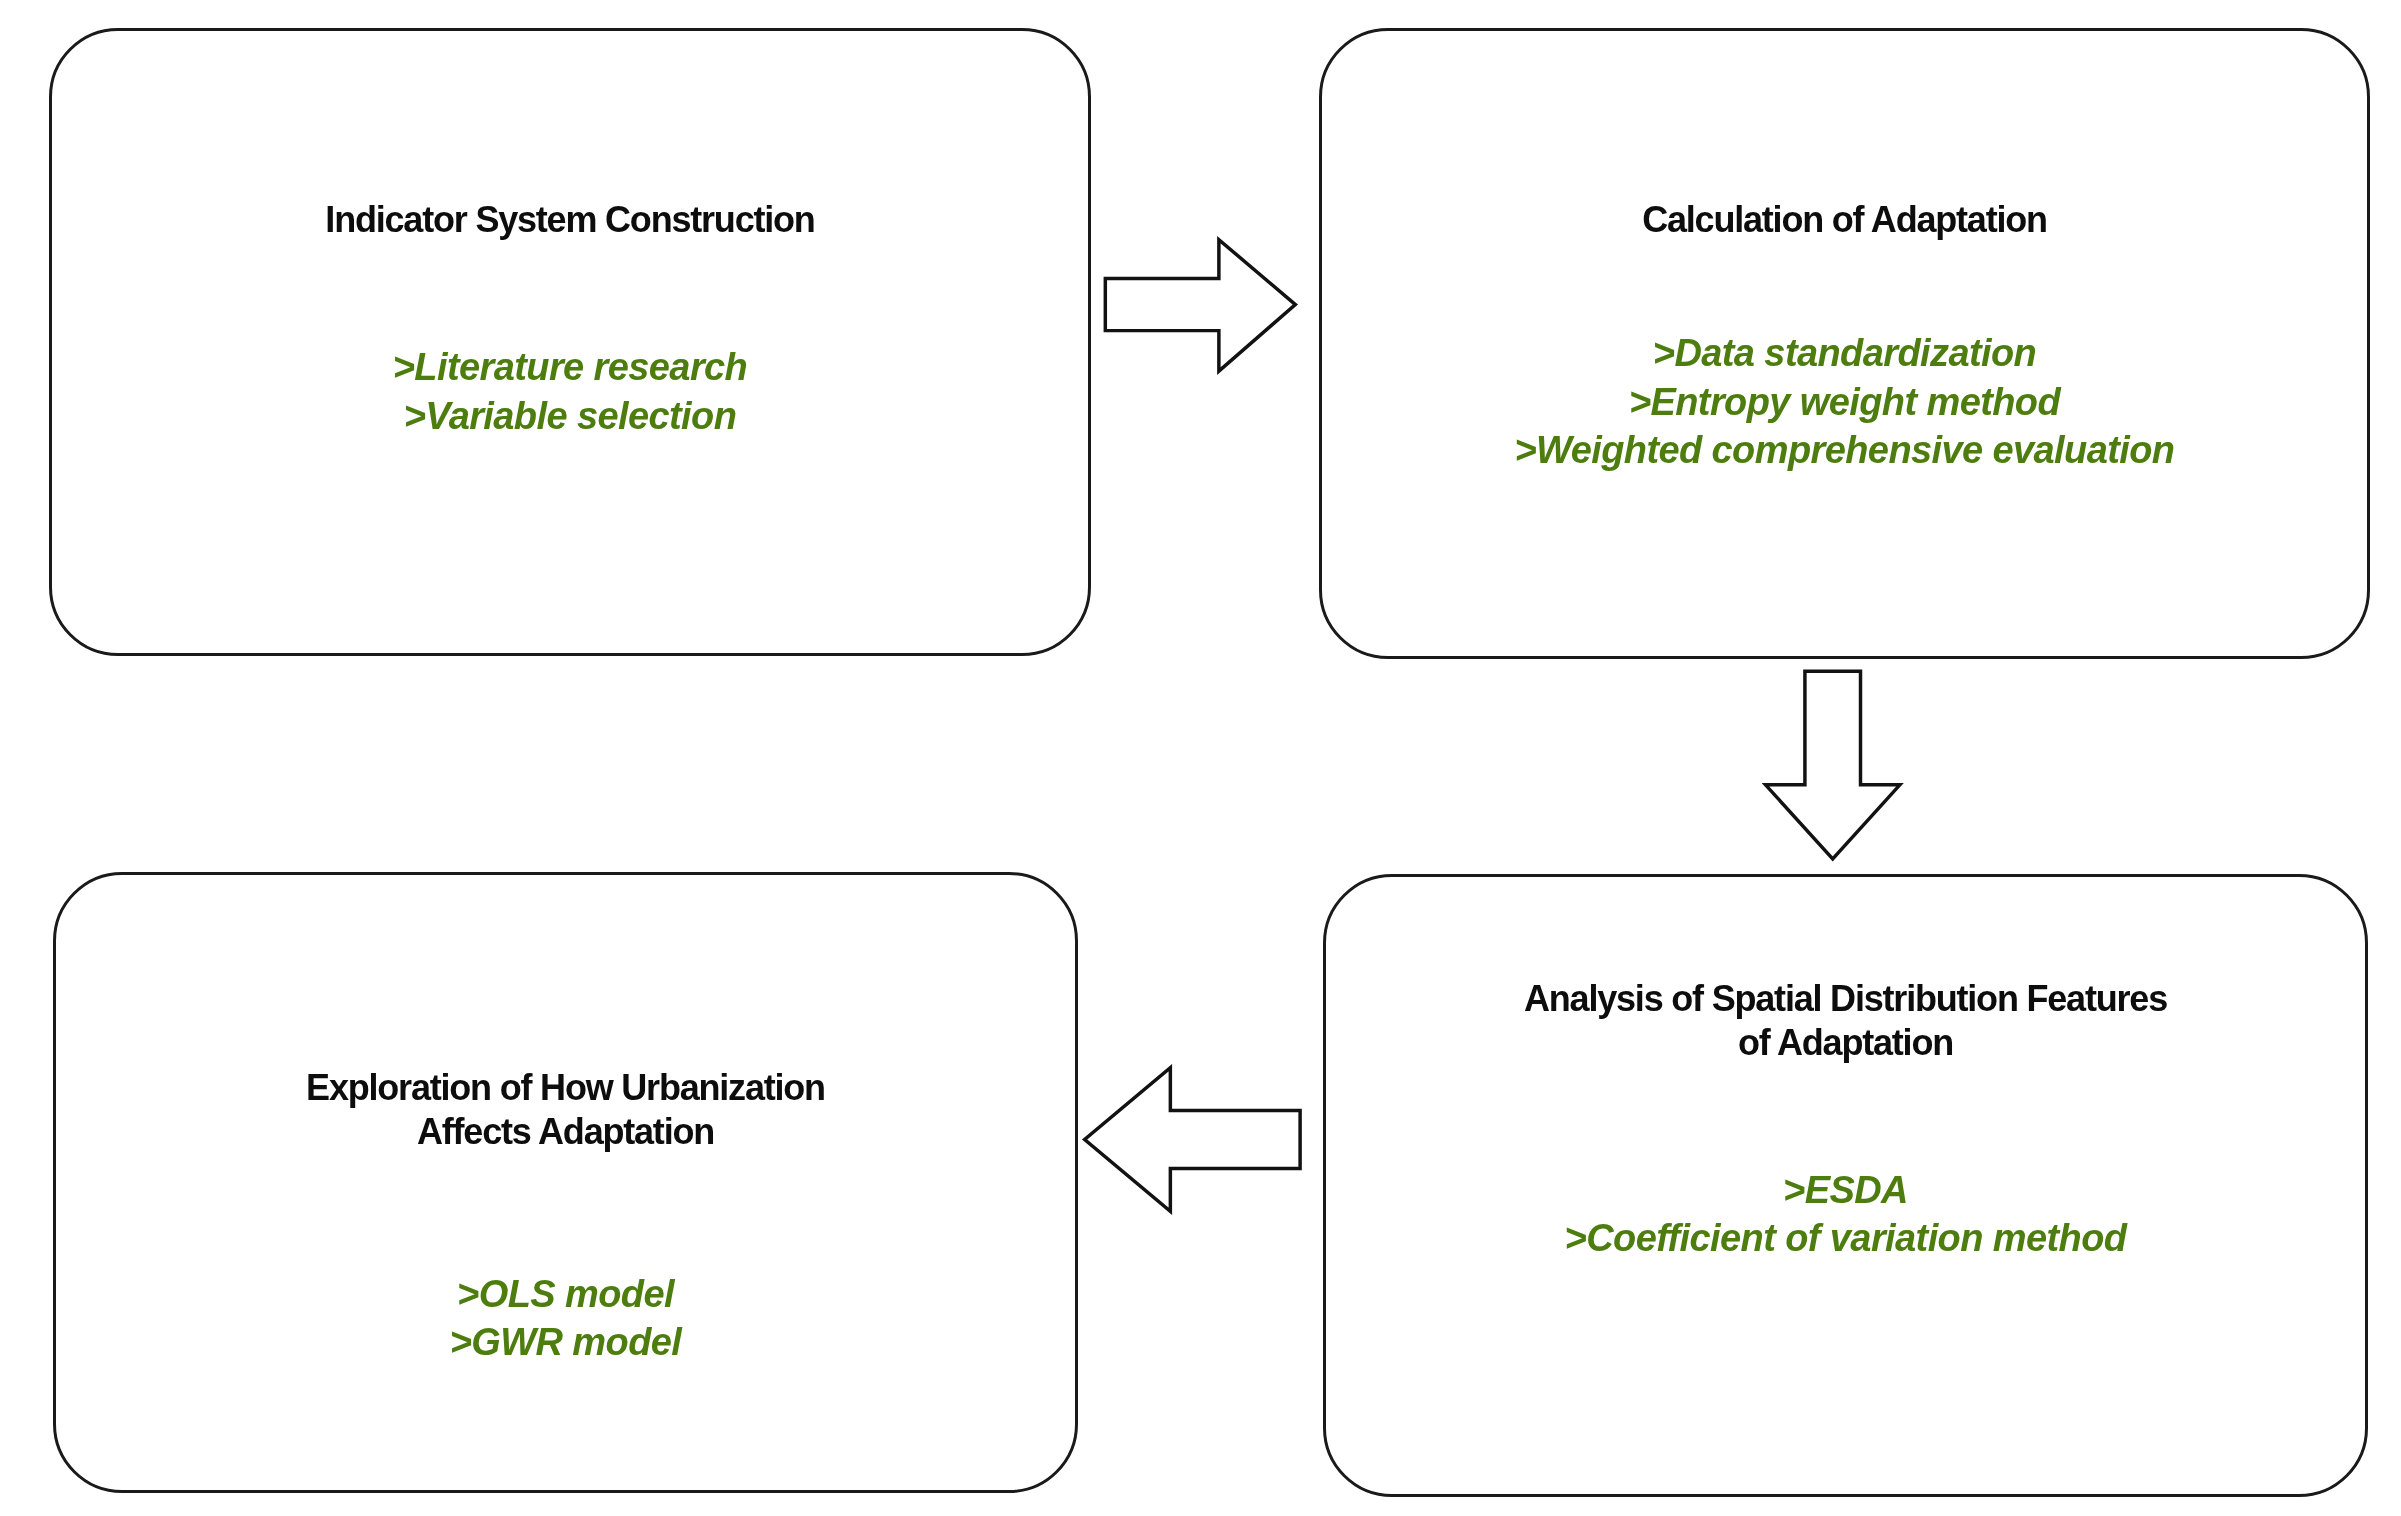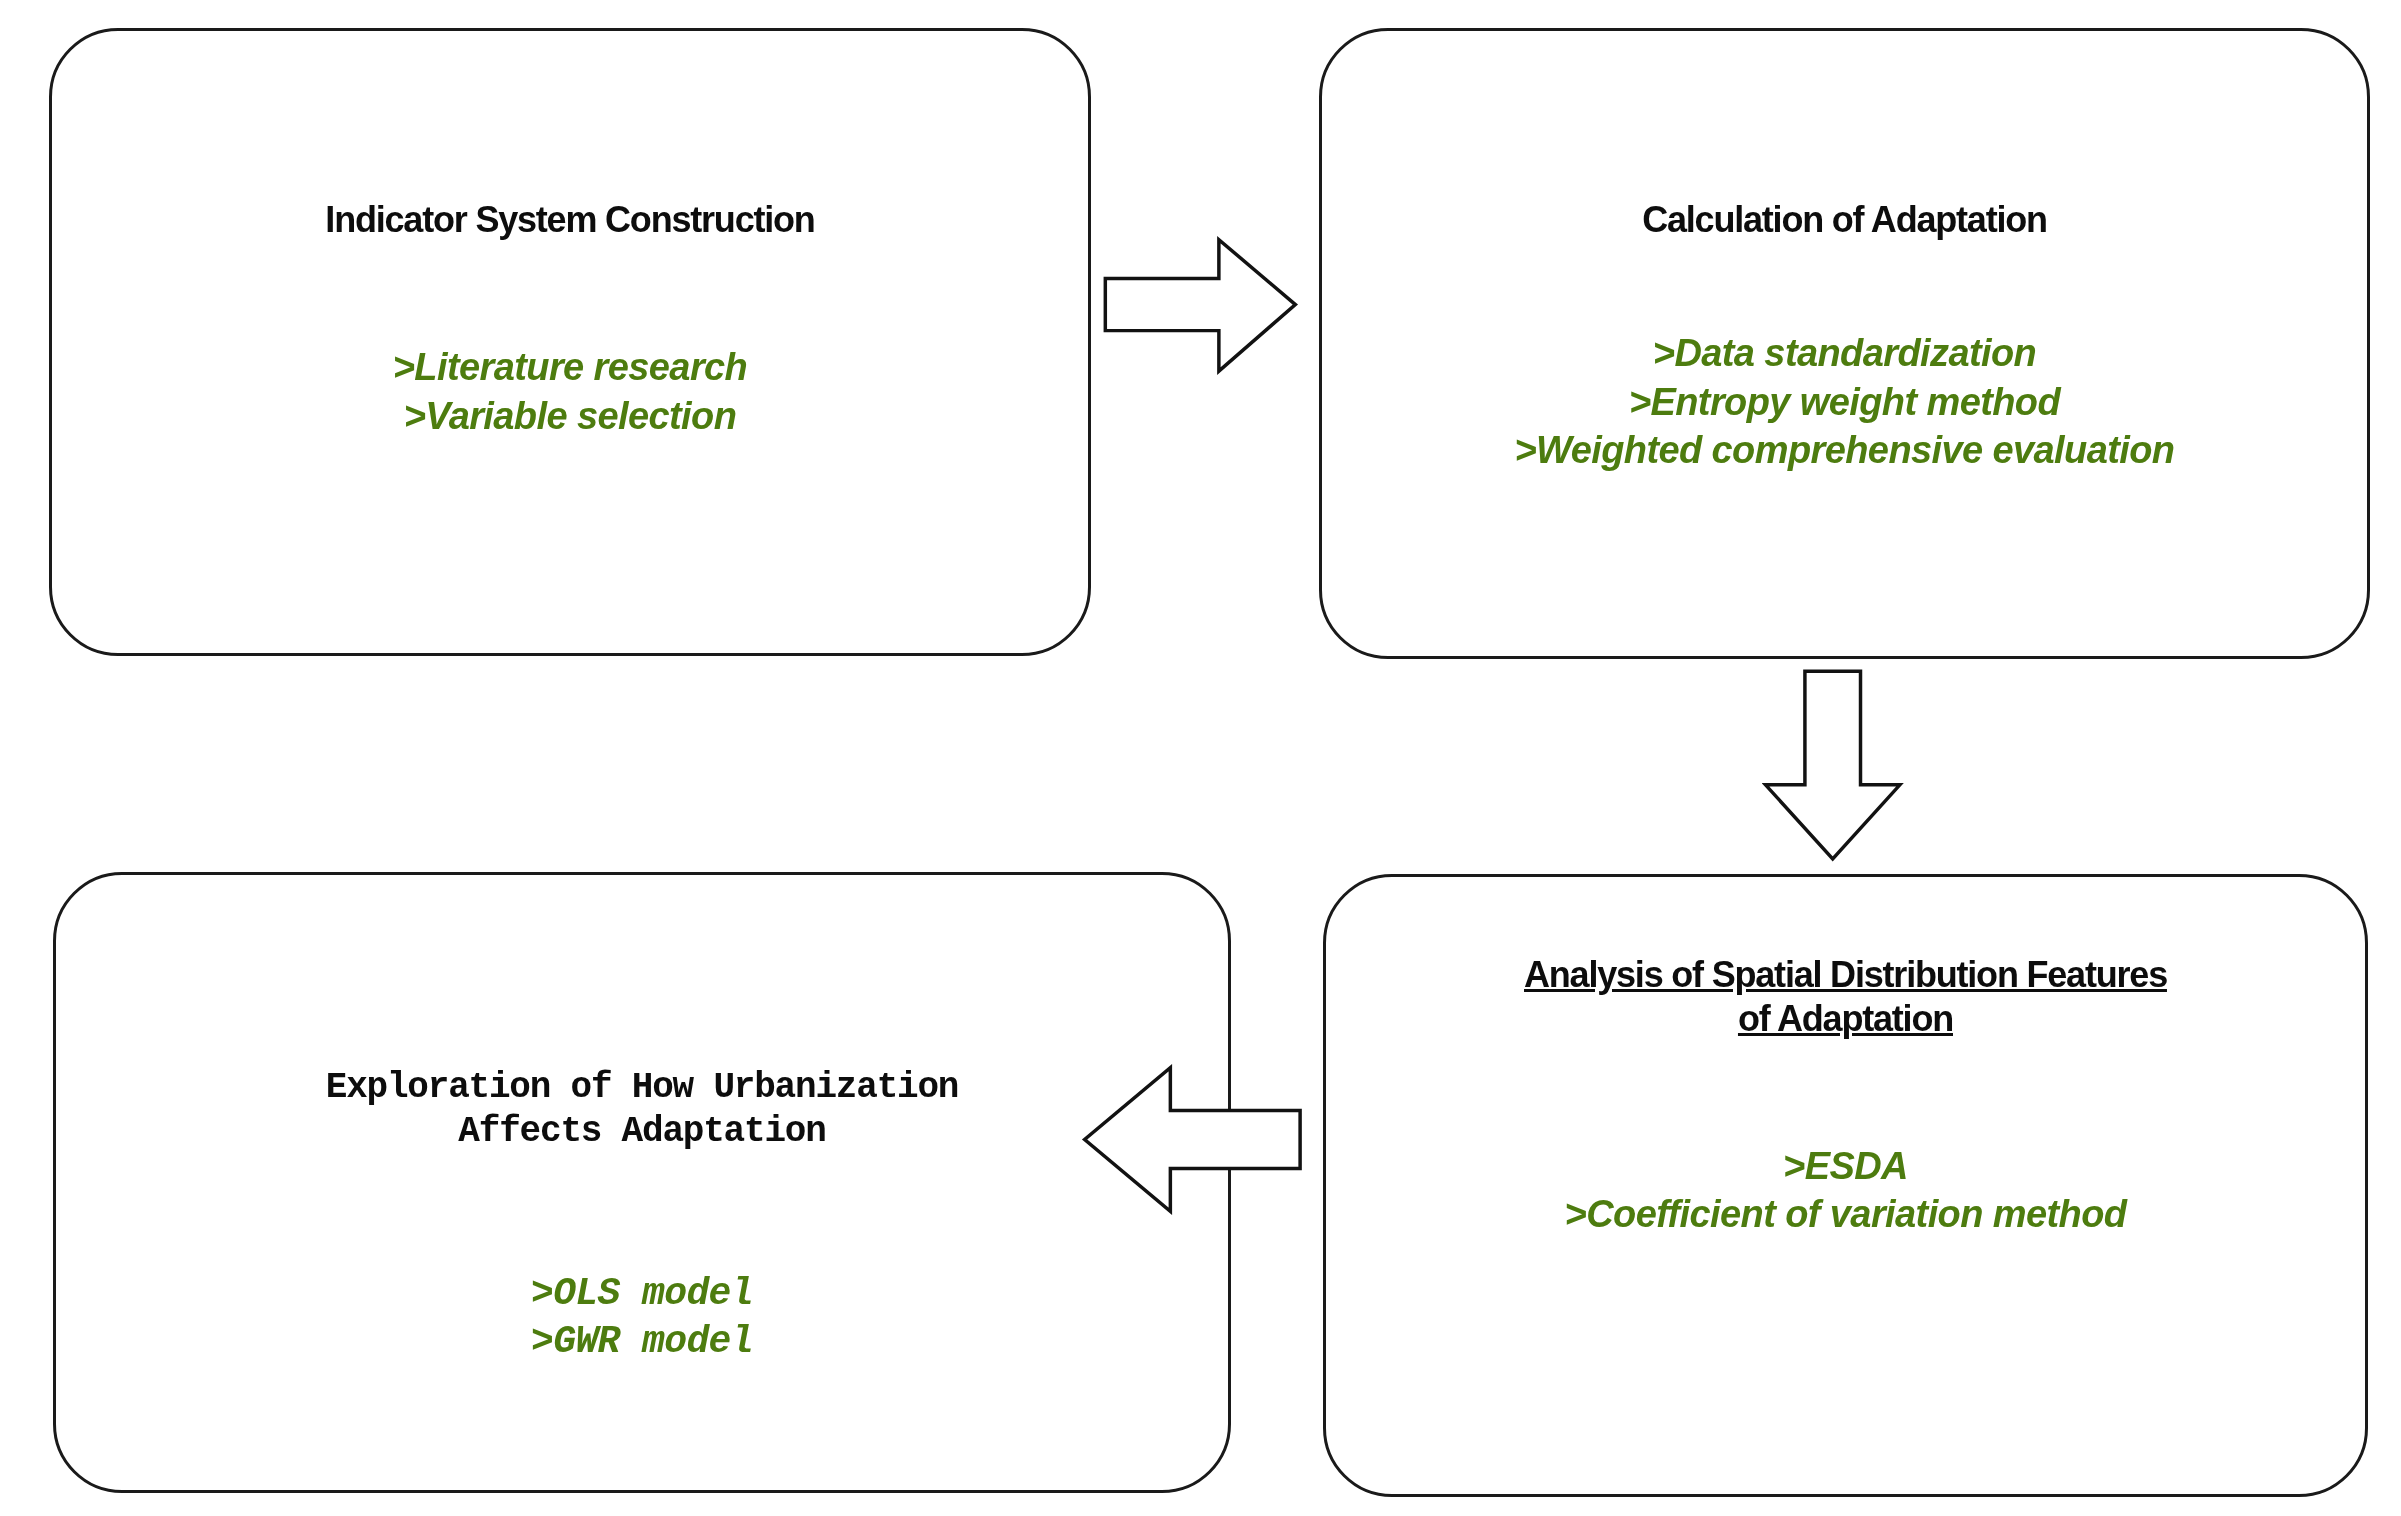--- a/index.html
+++ b/index.html
@@ -50,24 +50,24 @@
     color: #4d7c0f;
   }
   .bullet-line {
     display: block;
     white-space: nowrap;
   }
   
   .box-1 { left: 49px;   top: 28px;   width: 1042px; height: 628px; }
   .box-2 { left: 1319px; top: 28px;   width: 1051px; height: 631px; }
   .box-3 { left: 1323px; top: 874px; width: 1045px; height: 623px; }
-  .box-4 { left: 53px;   top: 872px; width: 1178px; height: 621px; font-family: Liberation Mono, monospace; }
+  .box-4 { left: 53px;   top: 872px; width: 1025px; height: 621px; }
   
   .box-2 .box-bullets { margin-top: 87px; }
-  .box-3 .box-title   { margin-top: 76px; text-decoration: underline; }
+  .box-3 .box-title   { margin-top: 100px; }
   .box-4 .box-title   { margin-top: 191px; }
   .box-4 .box-bullets { margin-top: 116px; }
 
   .arrow {
     position: absolute;
   }
   .arrow polygon {
     fill: #ffffff;
     stroke: #121212;
     stroke-width: 6;

